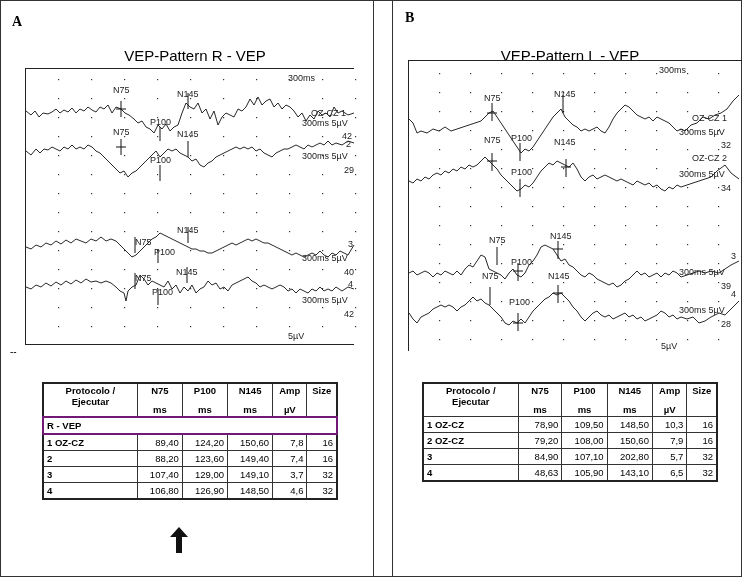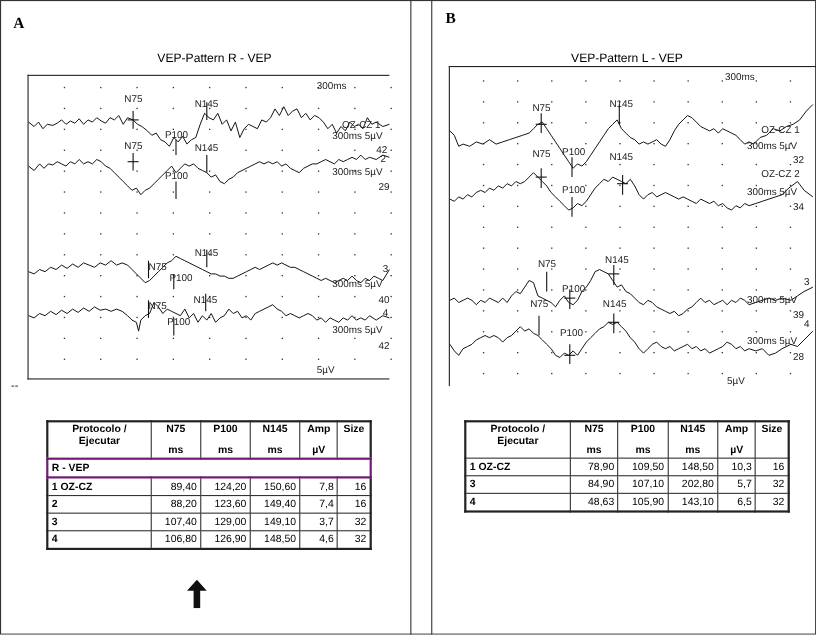--- a/index.html
+++ b/index.html
@@ -1,20 +1,20 @@
 <!DOCTYPE html>
 <html><head>
 <meta charset="utf-8">
 <style>
   html, body { margin:0; padding:0; background:#fff; }
   body { width:742px; height:577px; position:relative; overflow:hidden; font-family:"Liberation Sans", sans-serif; color:#000; }
   .frame { position:absolute; left:0; top:0; width:740px; height:575px; border:1px solid #333; }
   .vline { position:absolute; top:0; width:1px; height:577px; background:#333; }
   .panel-letter { position:absolute; font-family:"Liberation Serif", serif; font-weight:bold; font-size:14px; }
-  .plot-title { position:absolute; font-size:11px; text-align:center; }
+  .plot-title { position:absolute; font-size:15px; text-align:center; }
   .plot-box { position:absolute; border-left:1px solid #222; border-top:1px solid #222; border-bottom:1px solid #222; }
   .plot-box.b { border-bottom:none; }
   svg.wave { position:absolute; left:0; top:0; overflow:visible; }
   .lbl { font-family:"Liberation Sans", sans-serif; font-size:9px; fill:#222; }
   .sep { position:absolute; font-size:10px; }
   table.vep { position:absolute; border-collapse:collapse; font-size:9.5px; border:2px solid #222; }
   table.vep th, table.vep td { border:1px solid #333; padding:1px 3px; }
   table.vep th { font-weight:bold; text-align:center; vertical-align:top; height:30px; }
   table.vep th .unit { display:block; margin-top:8px; }
   table.vep td { text-align:right; height:13px; }
@@ -524,20 +524,28 @@
     <tbody>
       <tr>
           <td class="name">1 OZ-CZ</td>
           <td>78,90</td>
           <td>109,50</td>
           <td>148,50</td>
           <td>10,3</td>
           <td>16</td>
         </tr>
       <tr>
+          <td class="name">2 OZ-CZ</td>
+          <td>79,20</td>
+          <td>108,00</td>
+          <td>150,60</td>
+          <td>7,9</td>
+          <td>16</td>
+        </tr>
+      <tr>
           <td class="name">3</td>
           <td>84,90</td>
           <td>107,10</td>
           <td>202,80</td>
           <td>5,7</td>
           <td>32</td>
         </tr>
       <tr>
           <td class="name">4</td>
           <td>48,63</td>

